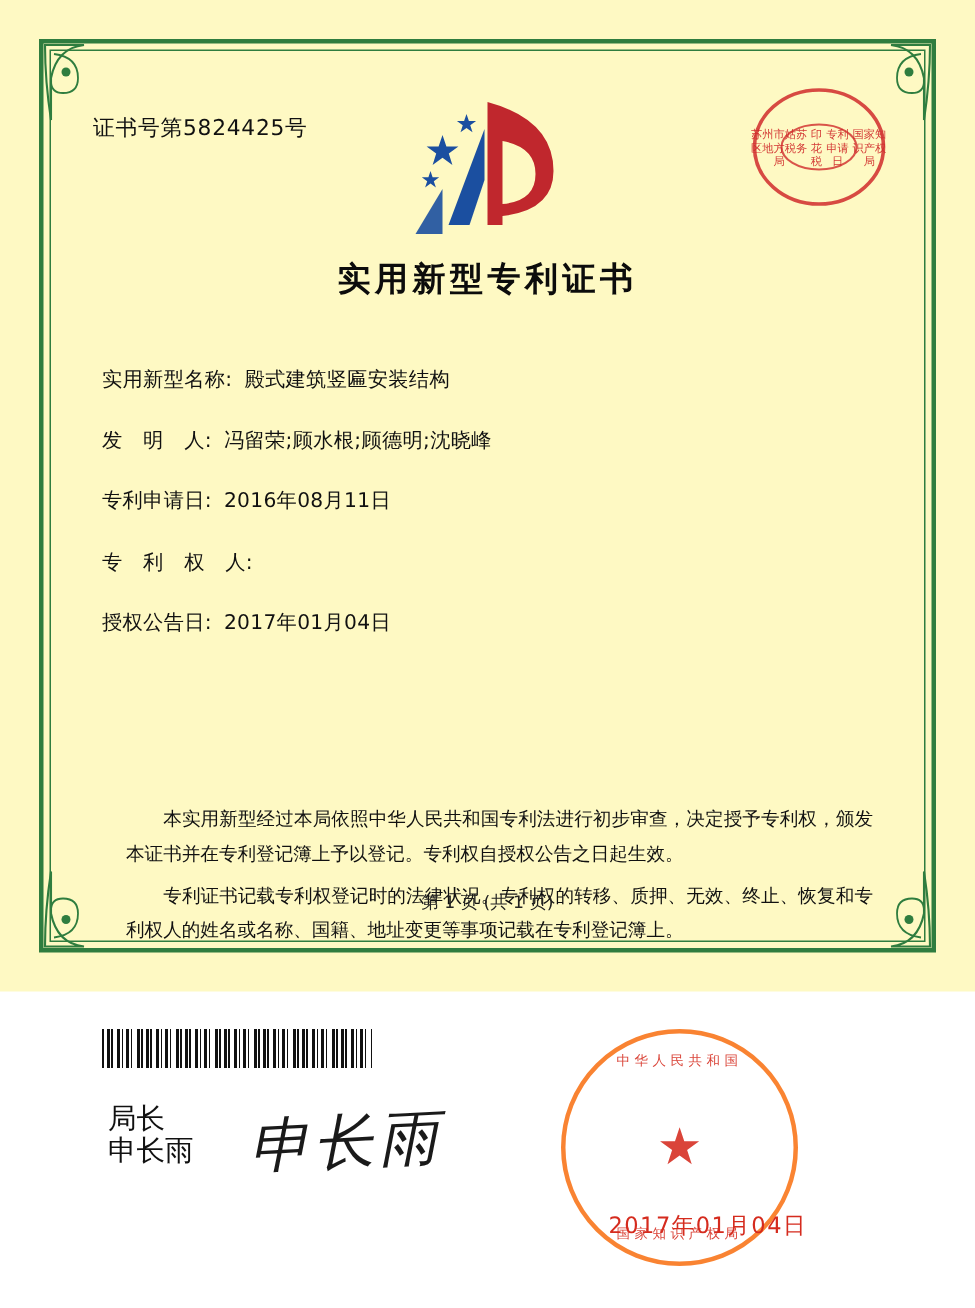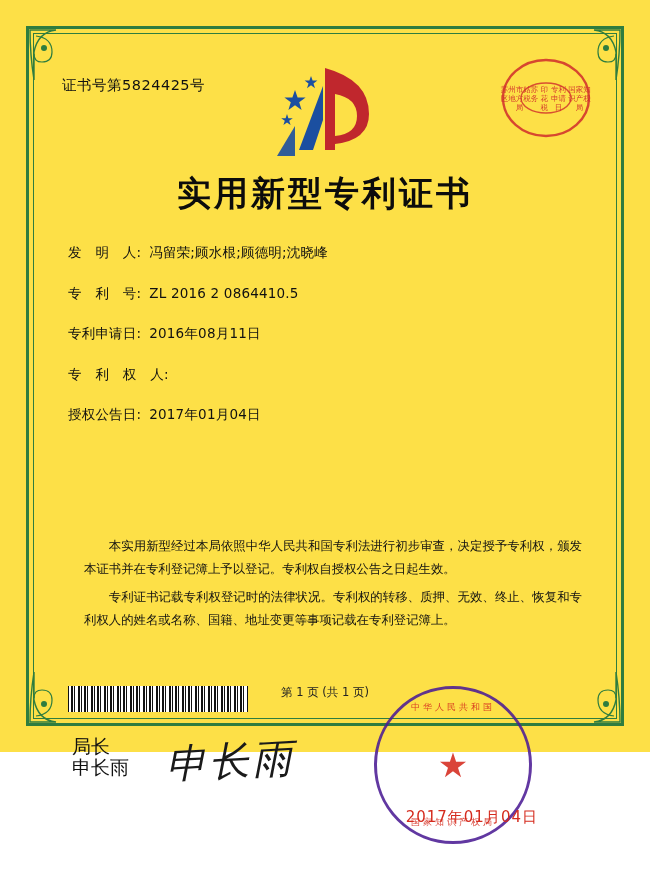--- a/index.html
+++ b/index.html
@@ -10,22 +10,22 @@
     width: 650px;
     height: 872px;
     background: #ffffff;
     font-family: "DejaVu Sans", "Liberation Sans", sans-serif;
     overflow: hidden;
   }
 
   .page {
     position: relative;
     width: 650px;
-    height: 752px;
-    background: #fde047;
+    height: 661px;
+    background: #fef9c3;
   }
 
   
   .border-outer {
     position: absolute;
     left: 26px;
     top: 26px;
     right: 26px;
     bottom: 26px;
     border: 3px solid #2f7d3f;
@@ -102,21 +102,21 @@
     opacity: 0.92;
     font-family: "DejaVu Sans", "Liberation Sans", sans-serif;
   }
 
   .doc-title {
     position: absolute;
     left: 0;
     right: 0;
     top: 125px;
     text-align: center;
-    font-size: 34px;
+    font-size: 22px;
     font-weight: bold;
     letter-spacing: 3px;
     color: #0c0c0c;
     font-family: "DejaVu Sans", "Liberation Sans", sans-serif;
   }
 
   .fields {
     position: absolute;
     left: 22px;
     right: 22px;
@@ -189,21 +189,21 @@
     transform: rotate(-3deg);
   }
 
   
   .seal {
     position: absolute;
     right: 72px;
     top: 640px;
     width: 152px;
     height: 152px;
-    border: 3px solid #4c1d95;
+    border: 3px solid #f97316;
     border-radius: 50%;
     color: #d52b1e;
     opacity: 0.88;
   }
   .seal-inner {
     position: absolute;
     left: 0; top: 0; right: 0; bottom: 0;
     border-radius: 50%;
   }
   .seal-star {
@@ -310,26 +310,26 @@
         <span>印花税</span>
         <span>专利申请日</span>
         <span>国家知识产权局</span>
       </div>
     </div>
 
     <div class="doc-title">实用新型专利证书</div>
 
     <div class="fields">
       <div class="field-row">
+        <span class="field-label">实用新型名称:</span>
+        <span class="field-value">殿式建筑竖匾安装结构</span>
+      </div>
+      <div class="field-row">
         <span class="field-label">发　明　人:</span>
         <span class="field-value">冯留荣;顾水根;顾德明;沈晓峰</span>
-      </div>
-      <div class="field-row">
-        <span class="field-label">专　利　号:</span>
-        <span class="field-value">ZL 2016 2 0864410.5</span>
       </div>
       <div class="field-row">
         <span class="field-label">专利申请日:</span>
         <span class="field-value">2016年08月11日</span>
       </div>
       <div class="field-row">
         <span class="field-label">专　利　权　人:</span>
       </div>
       <div class="field-row">
         <span class="field-label">授权公告日:</span>

